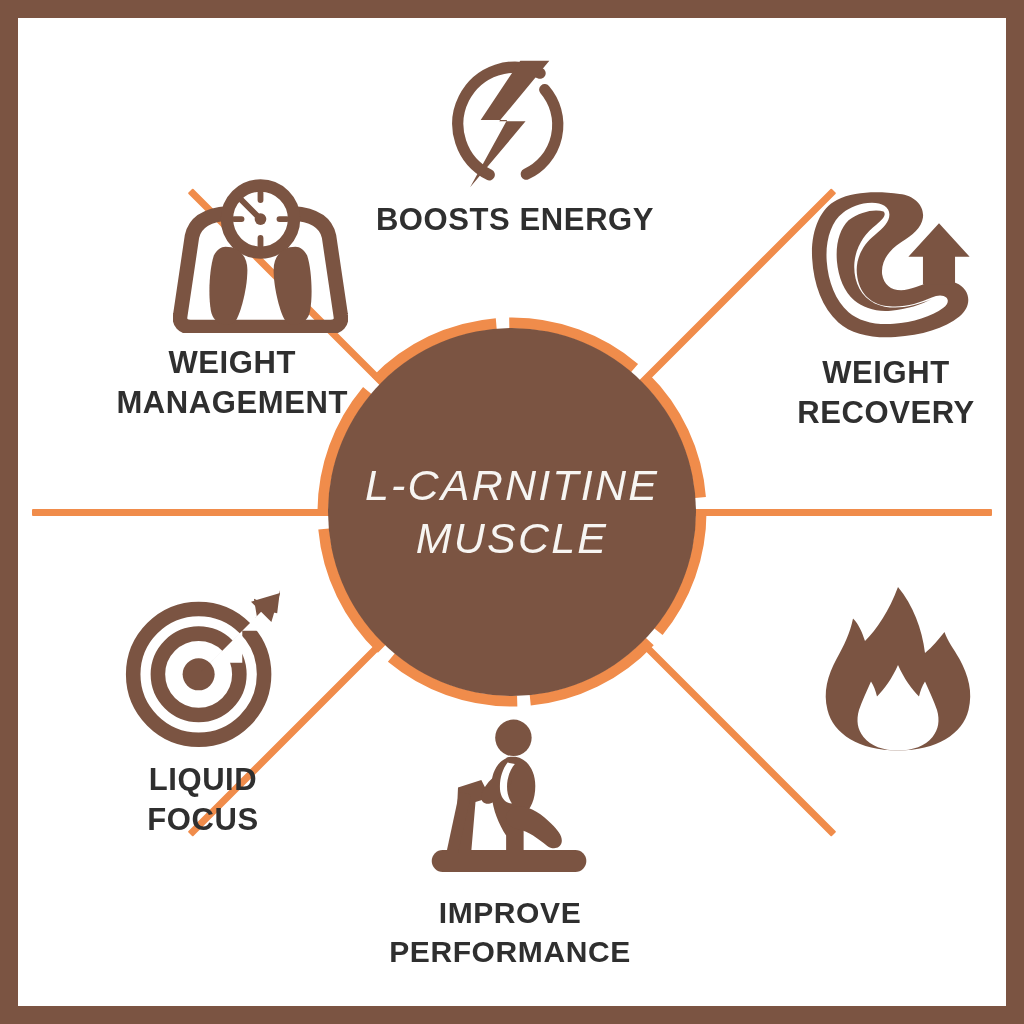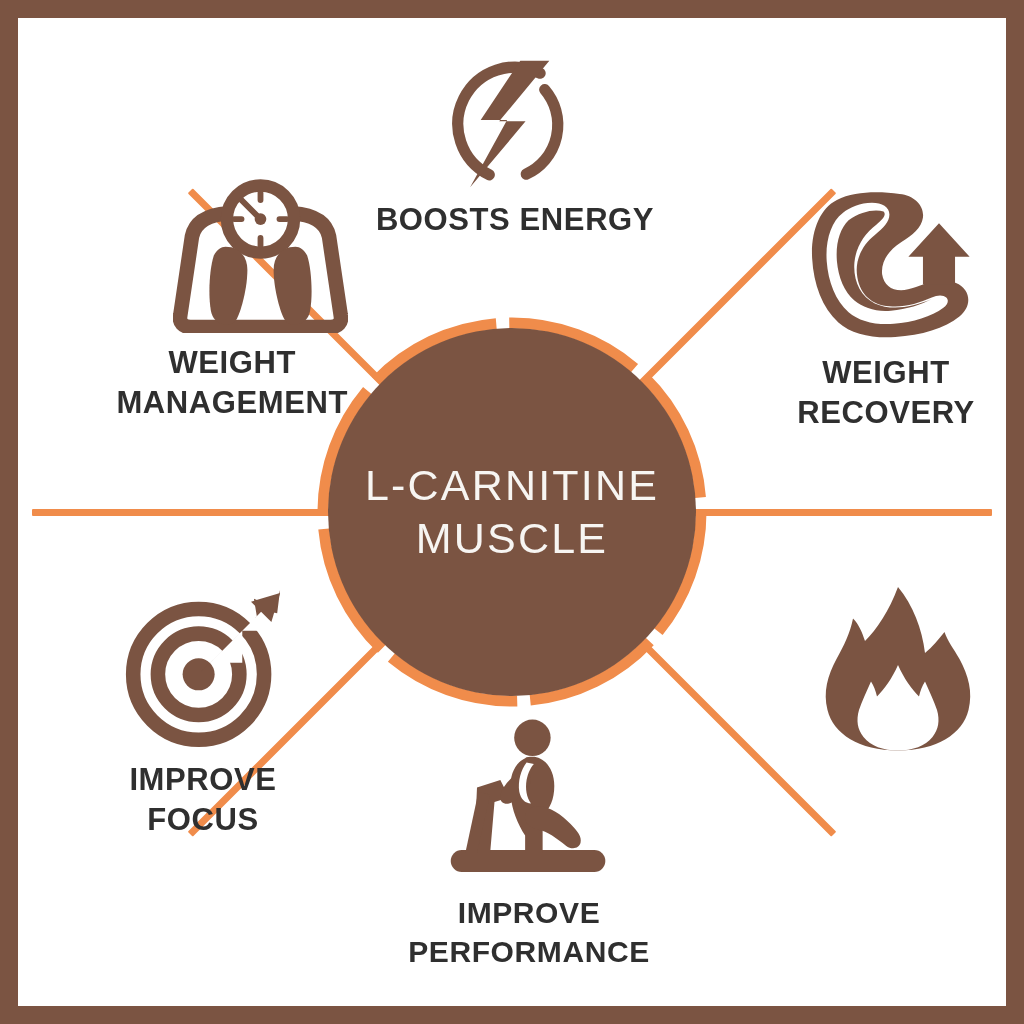--- a/index.html
+++ b/index.html
@@ -45,20 +45,21 @@
     position:absolute; inset:0;
     display:flex; flex-direction:column;
     align-items:center; justify-content:center;
     color:#f7f5f2;
     font-size:43px;
     font-weight:400;
     letter-spacing:2.2px;
     line-height:1.24;
     text-align:center;
     white-space:pre;
+    font-style:italic;
   }
   
   .node{
     position:absolute;
     width:300px;
     display:flex;
     flex-direction:column;
     align-items:center;
   }
   .node .icon{
@@ -79,21 +80,21 @@
   #node-energy      { left:347px; top:40px;  }
   #node-energy .icon{ width:132px; height:132px; }
   #node-muscle      { left:718px; top:170px; }
   #node-muscle .icon{ width:175px; height:155px; }
   #node-weight      { left:30px;  top:160px;align-items:flex-end; }
   #node-weight .icon{ width:175px; height:155px; }
   #node-focus       { left:35px;  top:572px; }
   #node-focus .icon { width:160px; height:160px; }
   #node-fat         { left:730px; top:565px; }
   #node-fat .icon   { width:150px; height:170px; }
-  #node-perf        { left:361px; top:700px; }
+  #node-perf        { left:342px; top:700px; }
   #node-perf .icon  { width:175px; height:165px; }
   #node-perf .label { font-size:30px; }
 </style>
 </head>
 <body>
 
 <div id="frame">
   <div id="canvas">
 
     <div class="ray" style="left:494px; top:491px; width:480px; transform:rotate(180deg);"></div>
@@ -221,21 +222,21 @@
           M52 58
           L92 18
           L90 6
           L104 12
           L108 0
           L106 16
           L96 14
           L56 54 Z"></path>
         <path fill="#7b5442" d="M88 8 L108 2 L102 22 Z"></path>
       </svg>
-      <div class="label">IMPROVE
+      <div class="label">LIQUID
 FOCUS</div>
     </div>
 
     <div class="node" id="node-fat">
       <svg class="icon" viewBox="0 0 100 112">
         <path fill="#7b5442" d="
           M50 2
           C44 18 36 30 28 38
           C26 32 24 27 20 23
           C18 33 14 41 9 50

